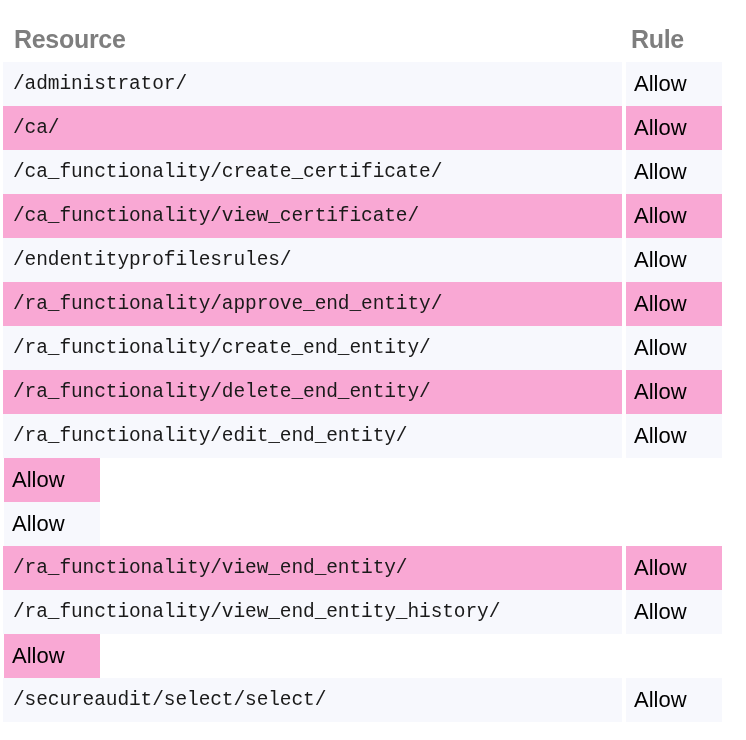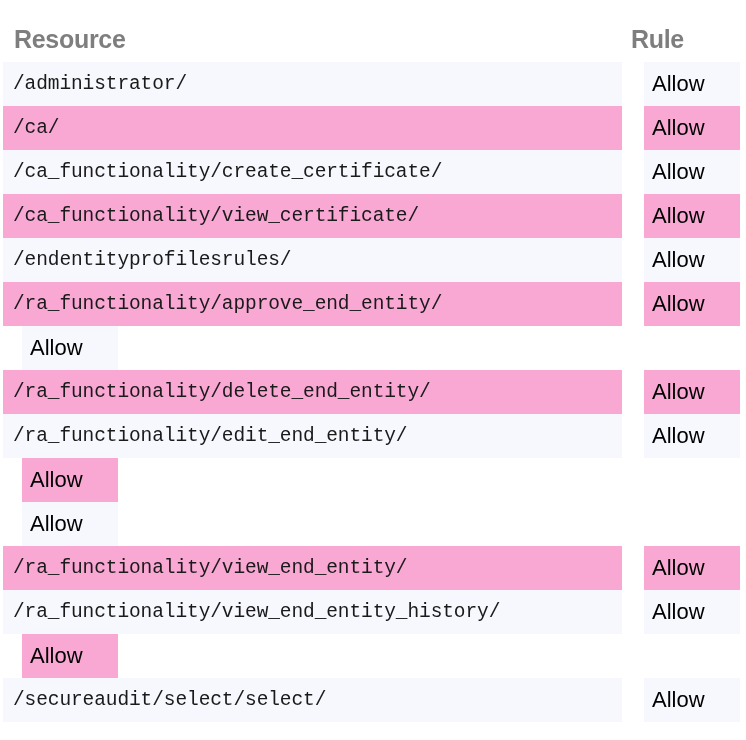--- a/index.html
+++ b/index.html
@@ -73,21 +73,21 @@
     font-family: "Liberation Mono", "DejaVu Sans Mono", monospace;
     font-size: 19.5px;
     color: #1a1a1a;
     letter-spacing: -0.1px;
     white-space: nowrap;
     overflow: hidden;
   }
 
   .cell-rule {
     width: 96px;
-    margin-left: 22px;
+    margin-left: 4px;
     padding-left: 8px;
     font-family: "Liberation Sans", sans-serif;
     font-size: 22px;
     color: #000000;
     white-space: nowrap;
   }
 
   .row.odd .cell { background: #f7f8fd; }
   .row.even .cell { background: #f9a8d4; }
 </style>
@@ -120,20 +120,21 @@
       </div>
       <div class="row odd">
         <div class="cell cell-resource">/endentityprofilesrules/</div>
         <div class="cell cell-rule">Allow</div>
       </div>
       <div class="row even">
         <div class="cell cell-resource">/ra_functionality/approve_end_entity/</div>
         <div class="cell cell-rule">Allow</div>
       </div>
       <div class="row odd">
+        <div class="cell cell-resource">/ra_functionality/create_end_entity/</div>
         <div class="cell cell-rule">Allow</div>
       </div>
       <div class="row even">
         <div class="cell cell-resource">/ra_functionality/delete_end_entity/</div>
         <div class="cell cell-rule">Allow</div>
       </div>
       <div class="row odd">
         <div class="cell cell-resource">/ra_functionality/edit_end_entity/</div>
         <div class="cell cell-rule">Allow</div>
       </div>

